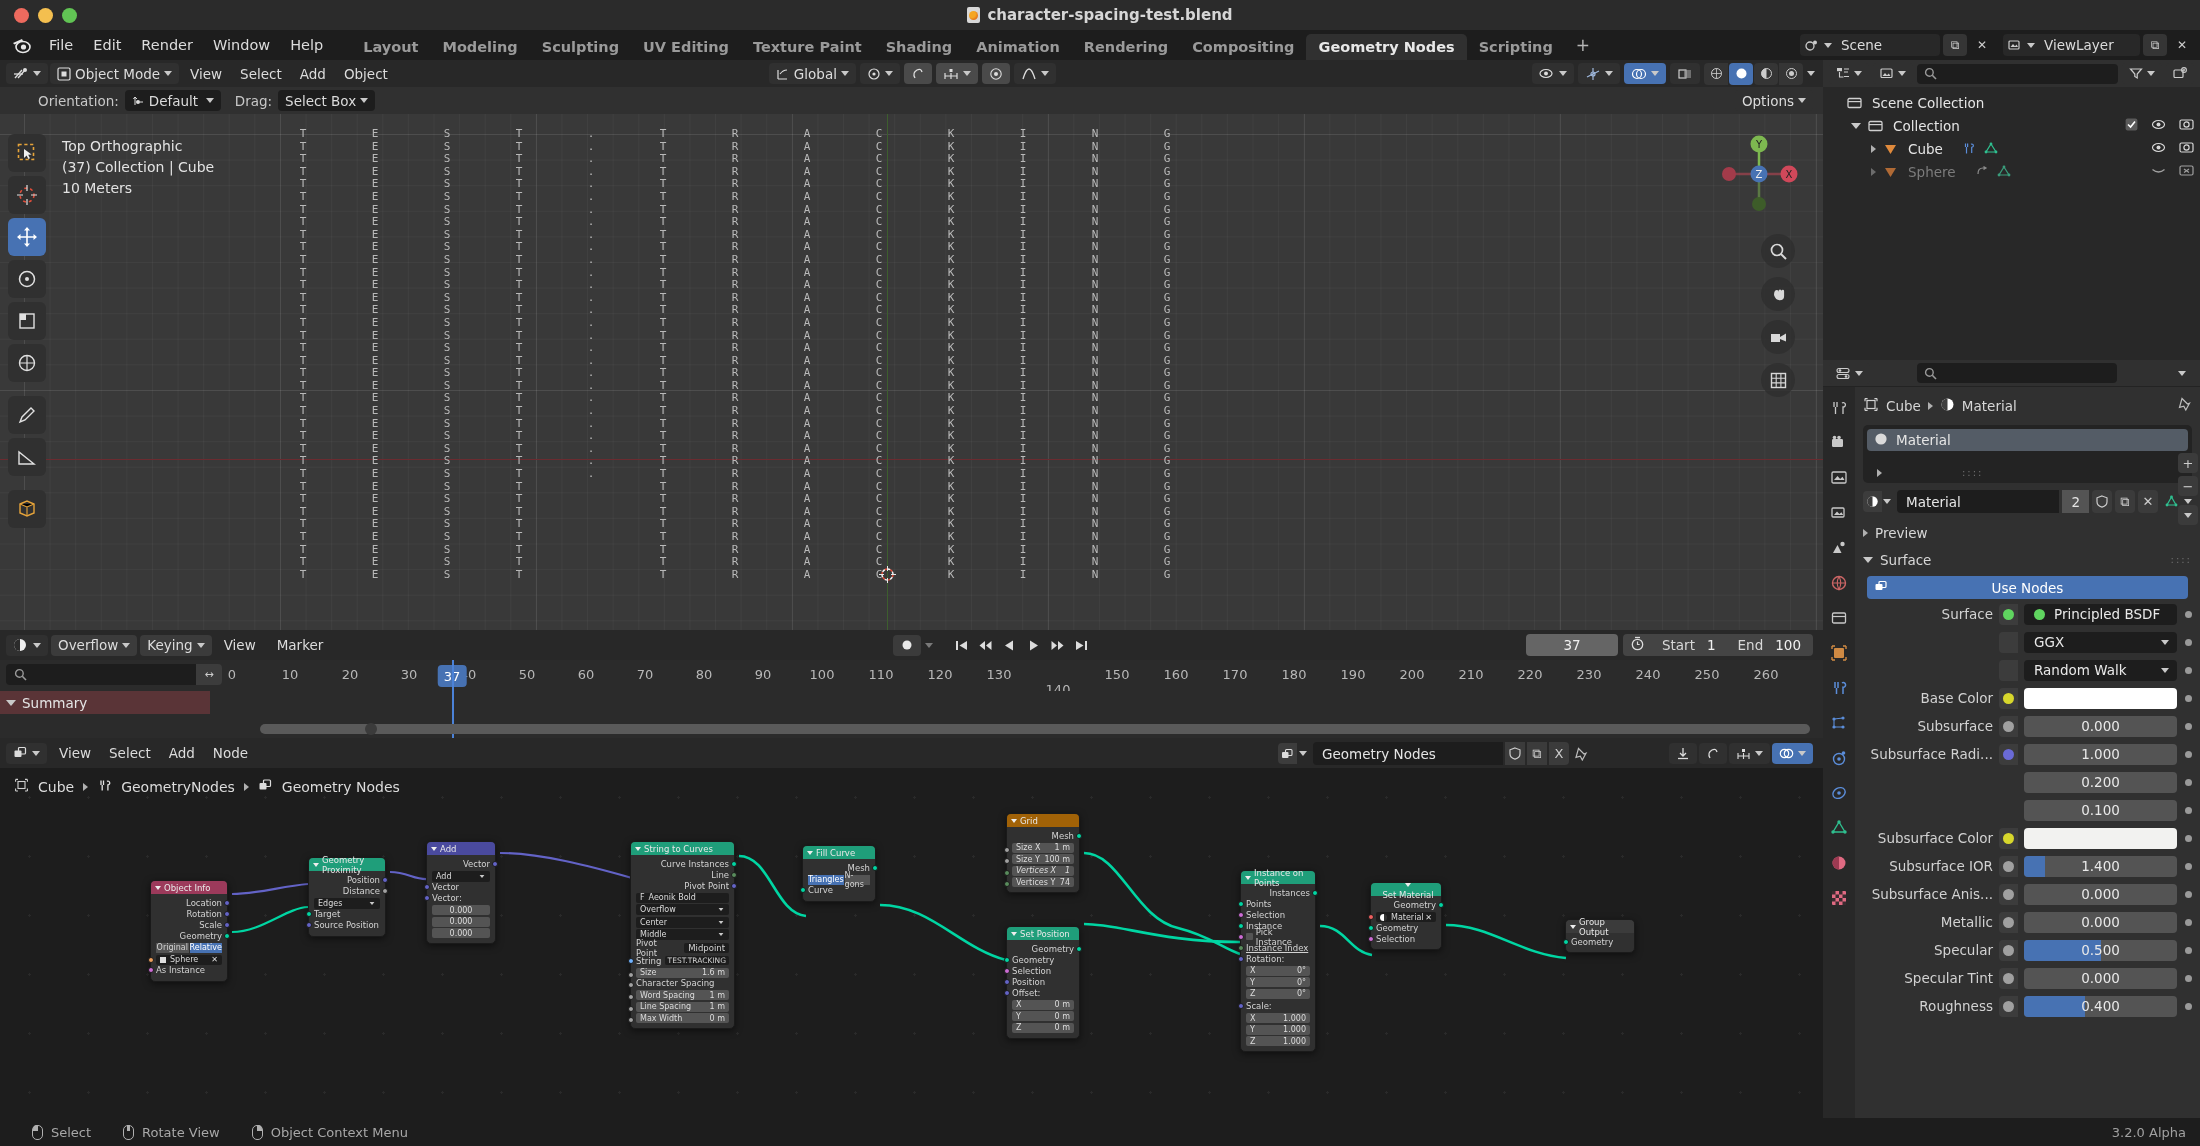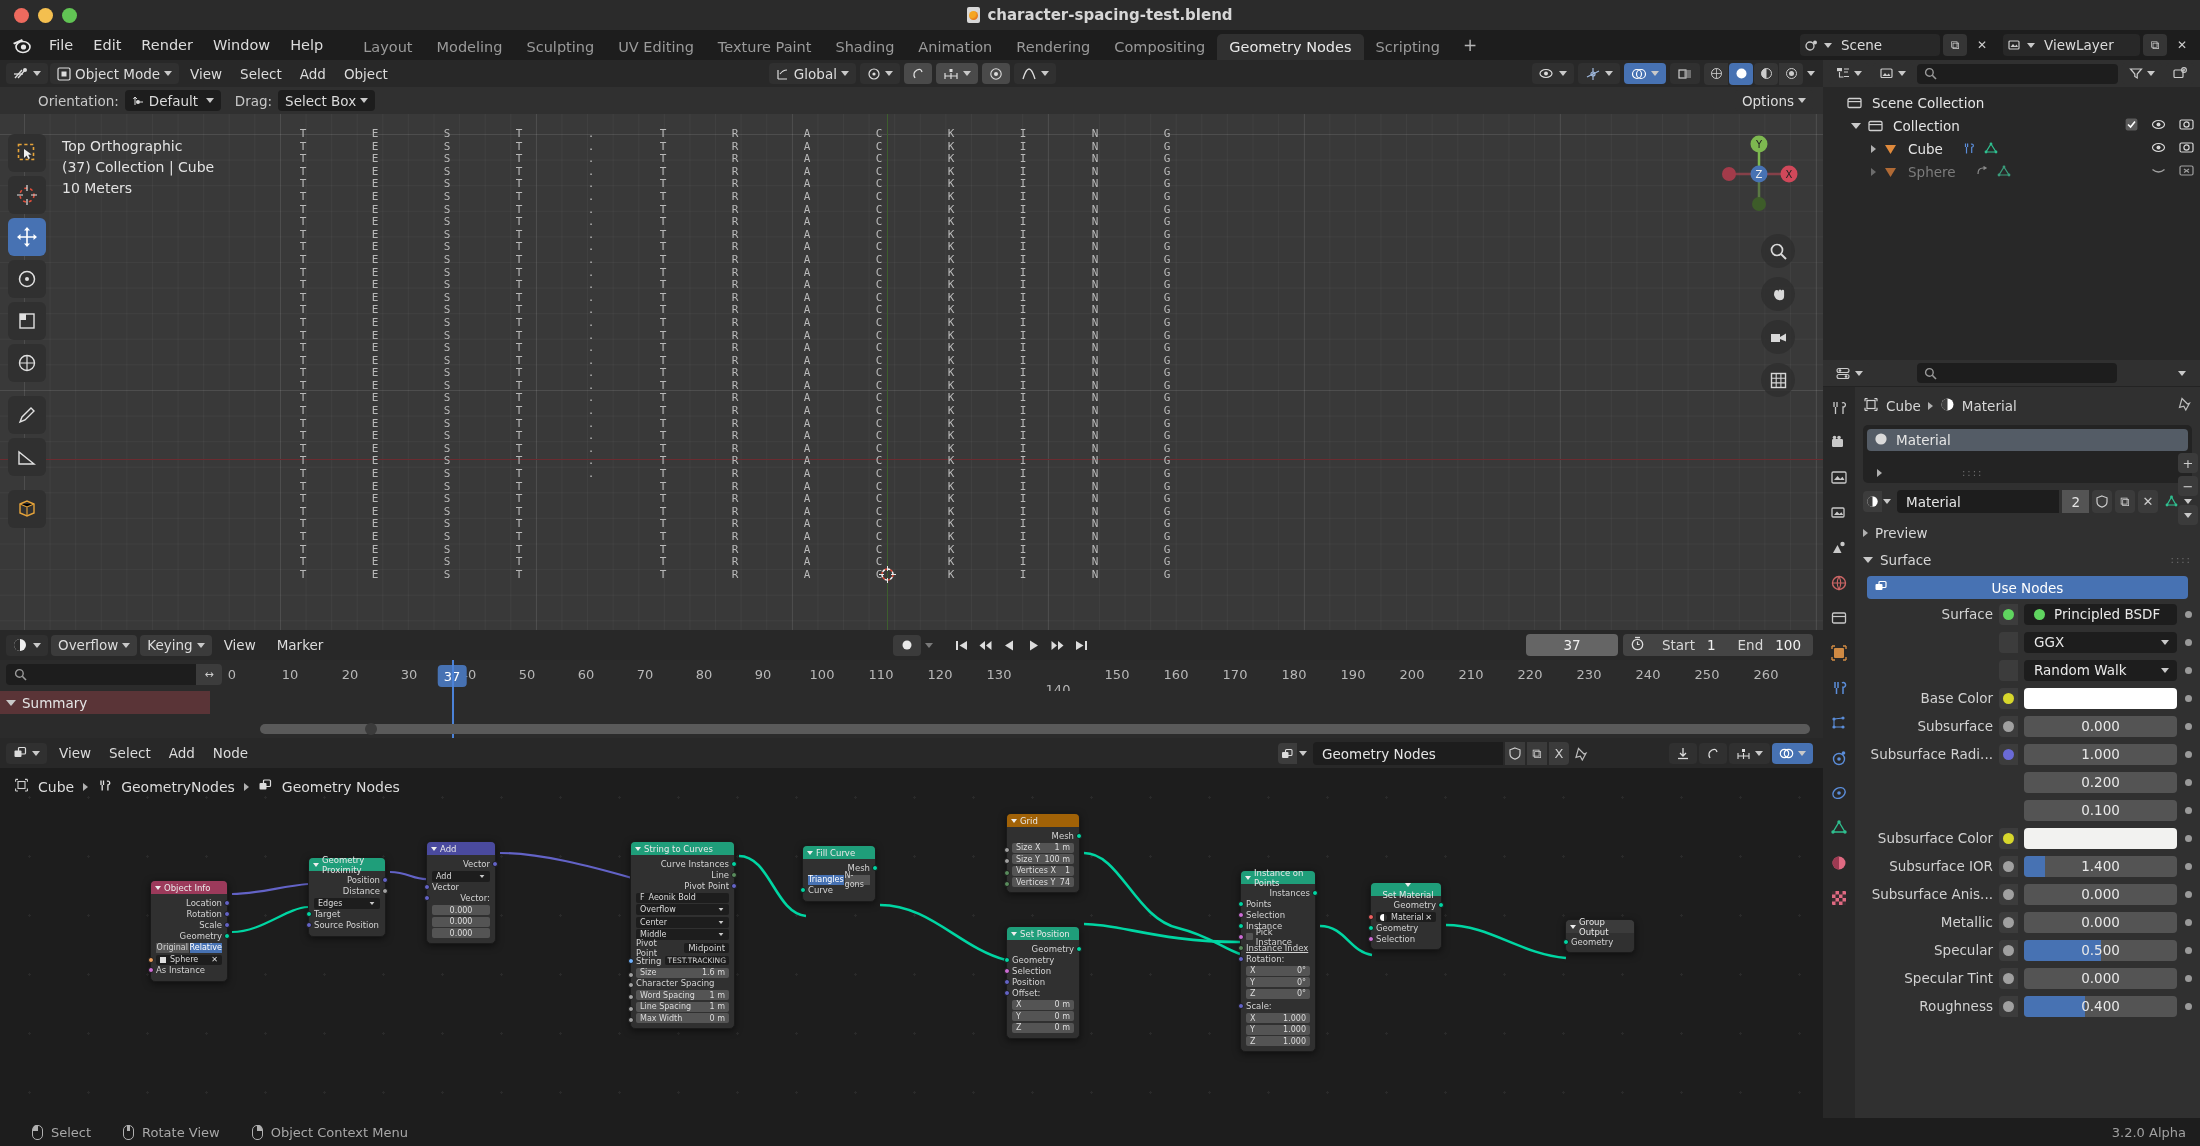--- a/index.html
+++ b/index.html
@@ -30,21 +30,21 @@
   .blendfile-ico:after{content:"";position:absolute;left:2px;top:4px;width:9px;height:9px;border-radius:50%;
     background:radial-gradient(circle at 35% 35%,#f5a623 40%,#e2761b 70%);}
 
   
   .topbar {
     position:absolute; left:0; top:30px; width:2200px; height:30px;
     background:#1d1d1d; display:flex; align-items:center;
   }
   .blender-logo{ margin-left:11px; width:22px;height:20px; position:relative;}
   .menu-item{ padding:0 10px; font-size:14.5px; color:#dcdcdc; height:30px; line-height:30px; cursor:default;}
-  .ws-tabs{ display:flex; align-items:flex-end; height:30px; margin-left:18px;}
+  .ws-tabs{ display:flex; align-items:flex-end; height:30px; margin-left:18px;font-weight:bold;}
   .ws-tab{ padding:0 12px; height:26px; line-height:26px; font-size:14.5px; color:#9a9a9a;}
   .ws-tab.active{ background:#303030; color:#e8e8e8; border-radius:5px 5px 0 0;}
   .ws-plus{ padding:0 11px; color:#b5b5b5; font-size:17px; line-height:30px;}
   .topbar-right{ margin-left:auto; display:flex; align-items:center; gap:3px; padding-right:6px;}
   .fieldbox{ background:#282828; border-radius:4px; height:22px; display:flex; align-items:center;
     font-size:13.5px; color:#dcdcdc;}
   .icobtn{ width:24px;height:22px; background:#353535; border-radius:4px; display:flex;align-items:center;justify-content:center;
     font-size:12px; color:#cfcfcf;}
   .icobtn.flat{ background:transparent; }
 
@@ -1803,21 +1803,21 @@
               <span class="sock vec r" style="top: 2.5px;"></span>
             </div>
             <div class="ndrop">
               <span>Add</span>
               <span class="chev" style="transform: scale(0.6);"></span>
             </div>
             <div class="nrow" style="position: relative;">
               <span class="sock vec l" style="top: 2.5px;"></span>
               <span>Vector</span>
             </div>
-            <div class="nrow" style="position: relative; justify-content: flex-end;">
+            <div class="nrow" style="position: relative;">
               <span class="sock vec l" style="top: 2.5px;"></span>
               <span>Vector:</span>
             </div>
             <div class="nfield" style="justify-content: center;">0.000</div>
             <div class="nfield" style="justify-content: center;">0.000</div>
             <div class="nfield" style="justify-content: center;">0.000</div>
           </div>
         </div>
         <div class="node" style="left: 630px; top: 73px; width: 105px;">
           <div class="nhead" style="background: rgb(31, 158, 122);">
@@ -1933,21 +1933,21 @@
                 <span>1 m</span>
               </div>
             </div>
             <div style="position: relative;">
               <span class="sock f l" style="top: 4px;"></span>
               <div class="nfield">
                 <span>Size Y</span>
                 <span>100 m</span>
               </div>
             </div>
-            <div style="position: relative;">
+            <div style="position: relative; font-style: italic;">
               <span class="sock int l" style="top: 4px;"></span>
               <div class="nfield">
                 <span>Vertices X</span>
                 <span>1</span>
               </div>
             </div>
             <div style="position: relative;">
               <span class="sock int l" style="top: 4px;"></span>
               <div class="nfield">
                 <span>Vertices Y</span>

